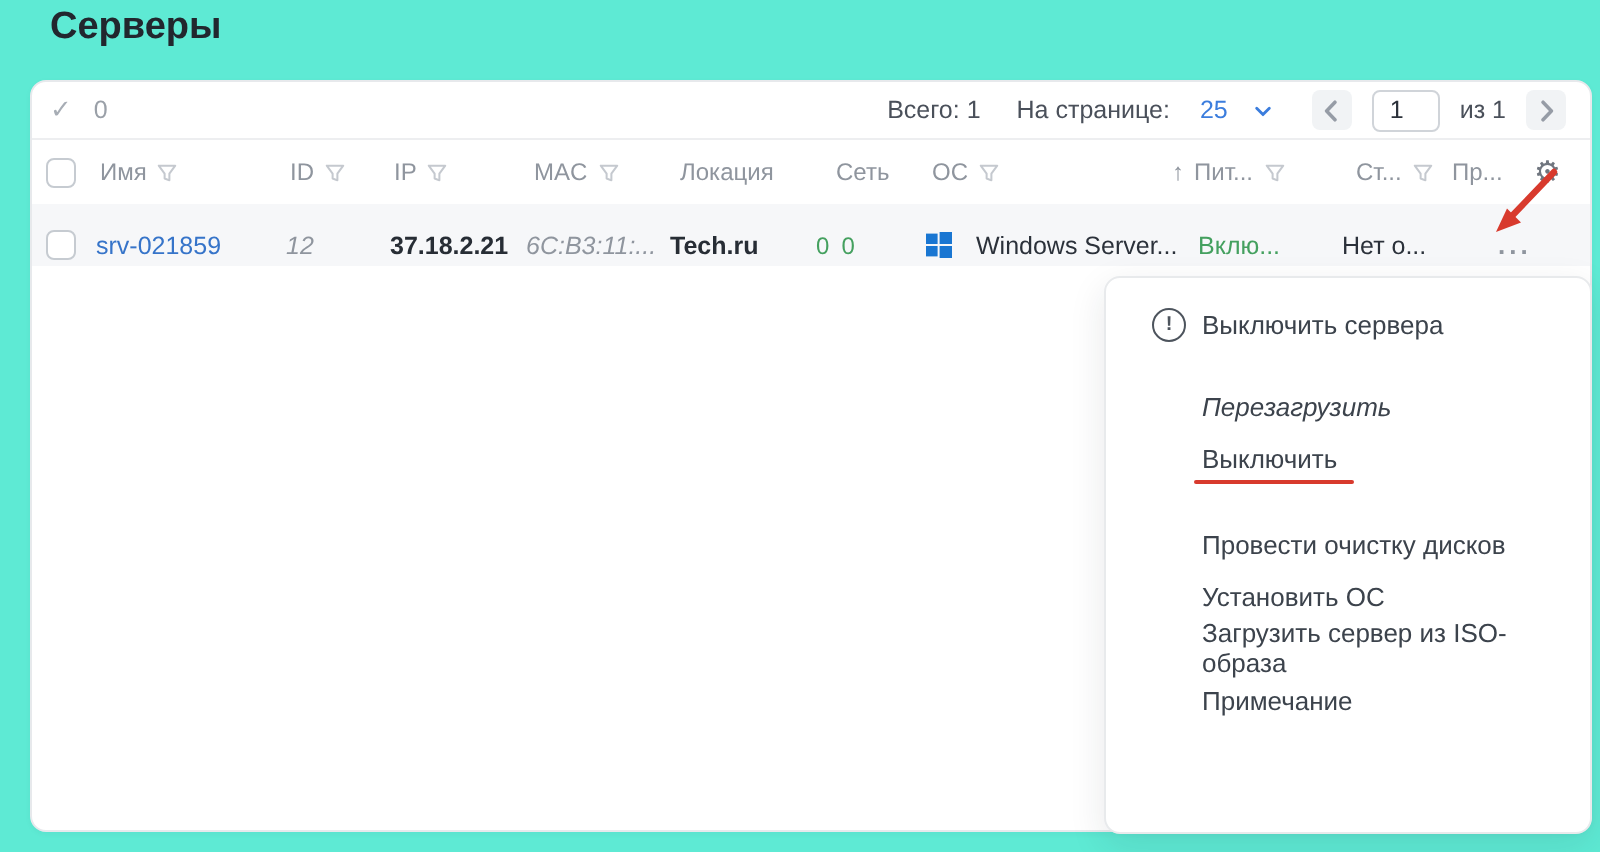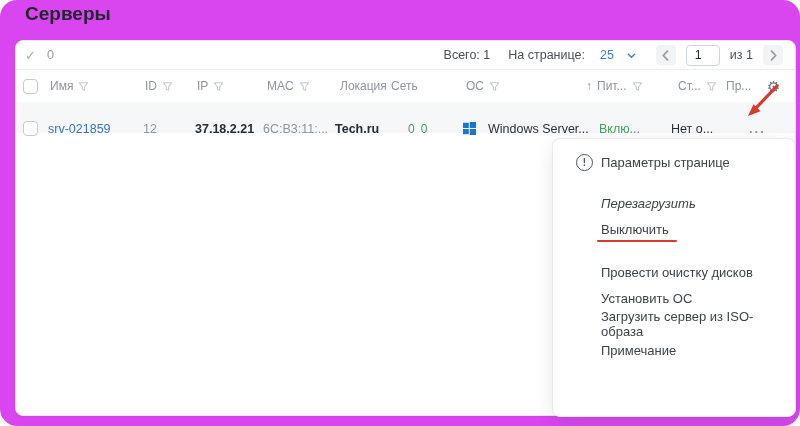--- a/index.html
+++ b/index.html
@@ -1,17 +1,17 @@
 <!DOCTYPE html>
 <html><head>
 <meta charset="utf-8">
 <style>
   * { margin:0; padding:0; box-sizing:border-box; }
   body { font-family:"Liberation Sans","DejaVu Sans",sans-serif; background:#fff; }
-  .screen { position:relative; width:800px; height:426px; background:#d946ef; overflow:hidden;border-radius:17px; }
+  .screen { position:relative; width:800px; height:426px; background:#5eead4; overflow:hidden; }
 
   .page-title { position:absolute; left:25px; top:3px; font-size:19px; font-weight:700; color:#22272e; }
 
   .card { position:absolute; left:15px; top:40px; width:781px; height:376px;
           background:#fff; border:1px solid #e7e9ec; border-radius:8px;
           box-shadow:0 1px 3px rgba(20,30,40,.04); }
 
   
   .toolbar { position:absolute; left:0; top:0; width:100%; height:29px;
              border-bottom:1px solid #edeef0; display:flex; align-items:center;
@@ -30,24 +30,24 @@
   .pg-of { color:#4a505a; margin-right:10px; white-space:nowrap; }
 
   
   .thead { position:absolute; left:0; top:29px; width:100%; height:32px; }
   .hdr-cell { position:absolute; top:0; height:32px; display:flex; align-items:center;
               gap:5px; color:#8f959e; font-size:12px; white-space:nowrap; }
   .checkbox { width:15px; height:15px; border:1.5px solid #c6cbd1; border-radius:4px; background:#fff; }
 
   
   .trow { position:absolute; left:0; top:61px; width:100%; height:31px; background:#f6f7f9; }
-  .cell { position:absolute; top:11px; height:31px; display:flex; align-items:center;
+  .cell { position:absolute; top:5px; height:31px; display:flex; align-items:center;
           font-size:12.5px; color:#2b313a; white-space:nowrap;text-align:center; }
   .c-link { color:#3674c9; cursor:pointer; }
-  .c-gray { color:#8f959e; }
+  .c-gray { color:#8f959e;font-style:italic; }
   .c-bold { font-weight:700; color:#272d35; }
   .c-green { color:#44a05f; }
   .net { display:flex; gap:6px; color:#44a05f; font-size:12px; }
   .dots { color:#8f959e; font-weight:700; letter-spacing:2px; font-size:13px; cursor:pointer; }
   .gear { font-size:15px; color:#70767f; cursor:pointer; line-height:1; }
 
   
   .menu { position:absolute; left:552px; top:138px; width:244px; height:279px;
           background:#fff; border:1px solid #e8eaec; border-radius:8px;
           box-shadow:0 6px 18px rgba(25,35,50,.10); z-index:5; }
@@ -130,21 +130,21 @@
       </span>
       <span class="hdr-cell" style="left:251px;">
         <span>MAC</span>
         <svg width="11" height="11" viewBox="0 0 12 12">
             <path d="M1.5 2h9L7.3 6.3V10l-2.6-1V6.3L1.5 2z" fill="none" stroke="#c5c9cf" stroke-width="1.1" stroke-linejoin="round"></path>
           </svg>
       </span>
       <span class="hdr-cell" style="left:324px;">
           <span>Локация</span>
         </span>
-      <span class="hdr-cell" style="left:375px;">
+      <span class="hdr-cell" style="left:402px;">
           <span>Сеть</span>
         </span>
       <span class="hdr-cell" style="left:450px;">
         <span>ОС</span>
         <svg width="11" height="11" viewBox="0 0 12 12">
             <path d="M1.5 2h9L7.3 6.3V10l-2.6-1V6.3L1.5 2z" fill="none" stroke="#c5c9cf" stroke-width="1.1" stroke-linejoin="round"></path>
           </svg>
       </span>
       <span class="hdr-cell" style="left:570px;">
         <span>↑</span>
@@ -189,21 +189,21 @@
       <span class="cell" style="left:472px;">Windows Server...</span>
       <span class="cell c-green" style="left:583px;">Вклю...</span>
       <span class="cell" style="left:655px;">Нет о...</span>
       <span class="cell dots" style="left:733px;">...</span>
     </div>
   </div>
 
   <div class="menu">
     <div class="mi mi-first">
       <span class="alert-circle">!</span>
-      <span>Параметры странице</span>
+      <span>Выключить сервера</span>
     </div>
     <div class="mi mi-g2">
         <span>Перезагрузить</span>
       </div>
     <div class="mi">
       <span>Выключить</span>
       <span class="red-underline"></span>
     </div>
     <div class="mi mi-g3">
         <span>Провести очистку дисков</span>

